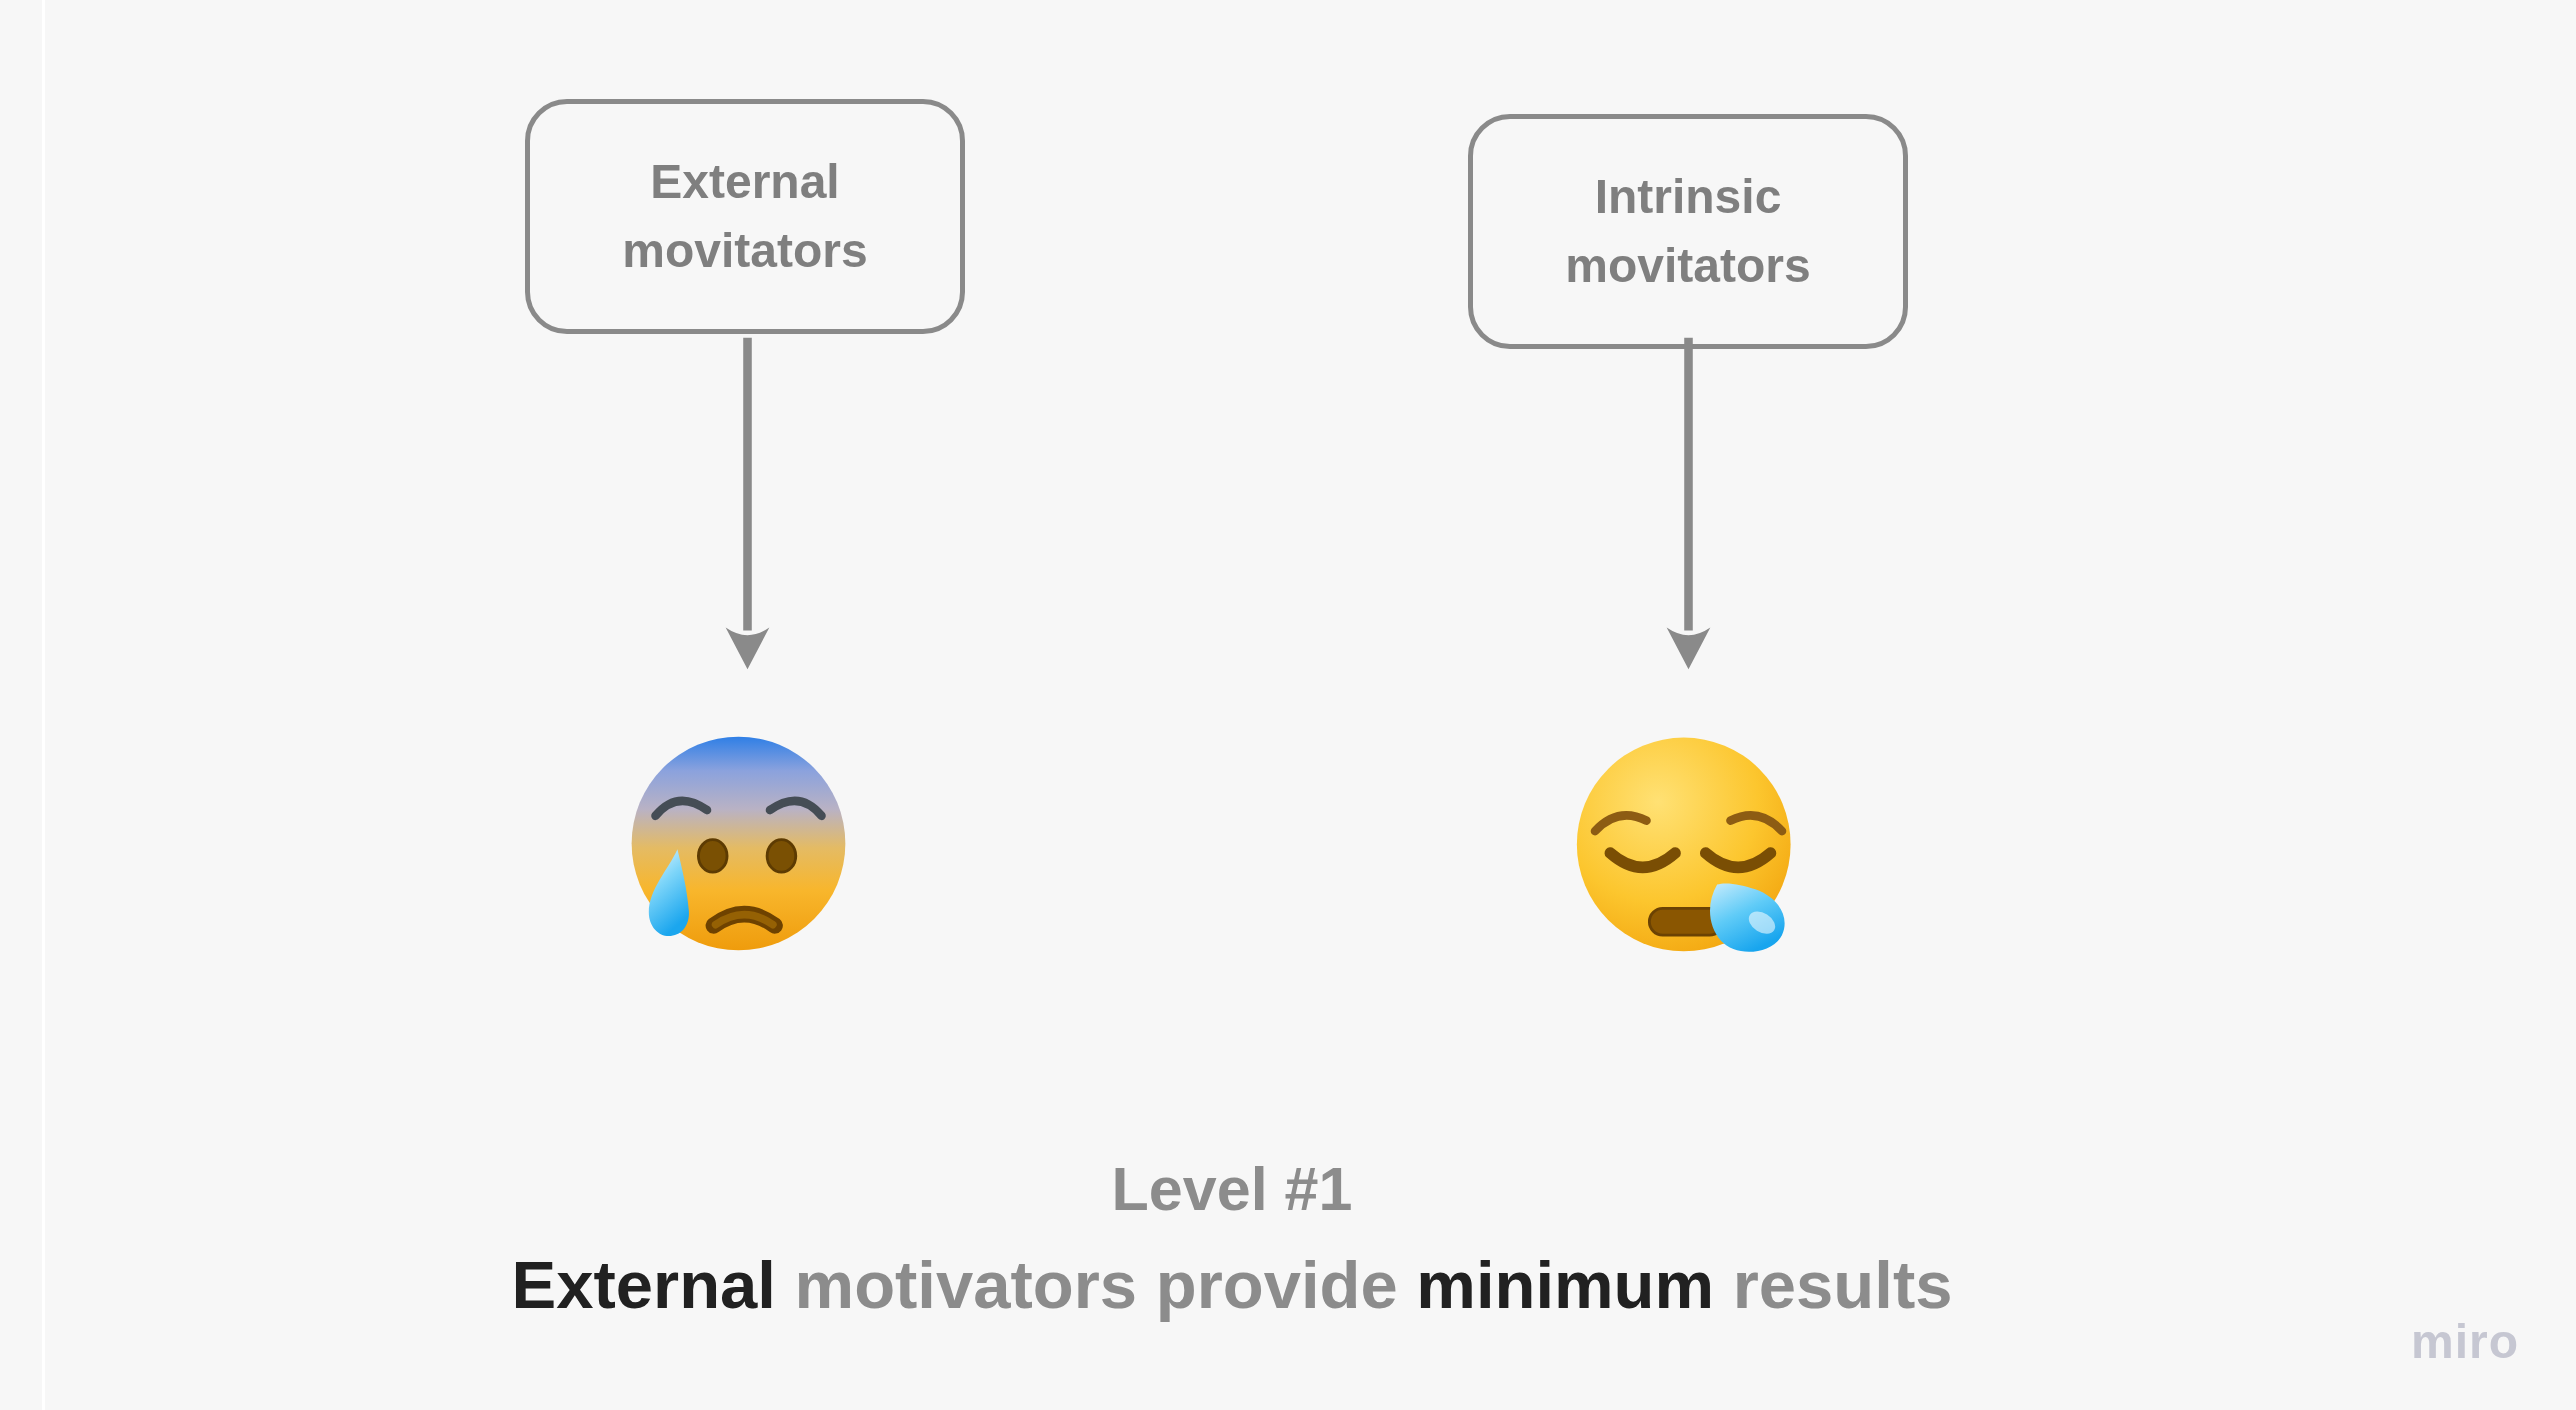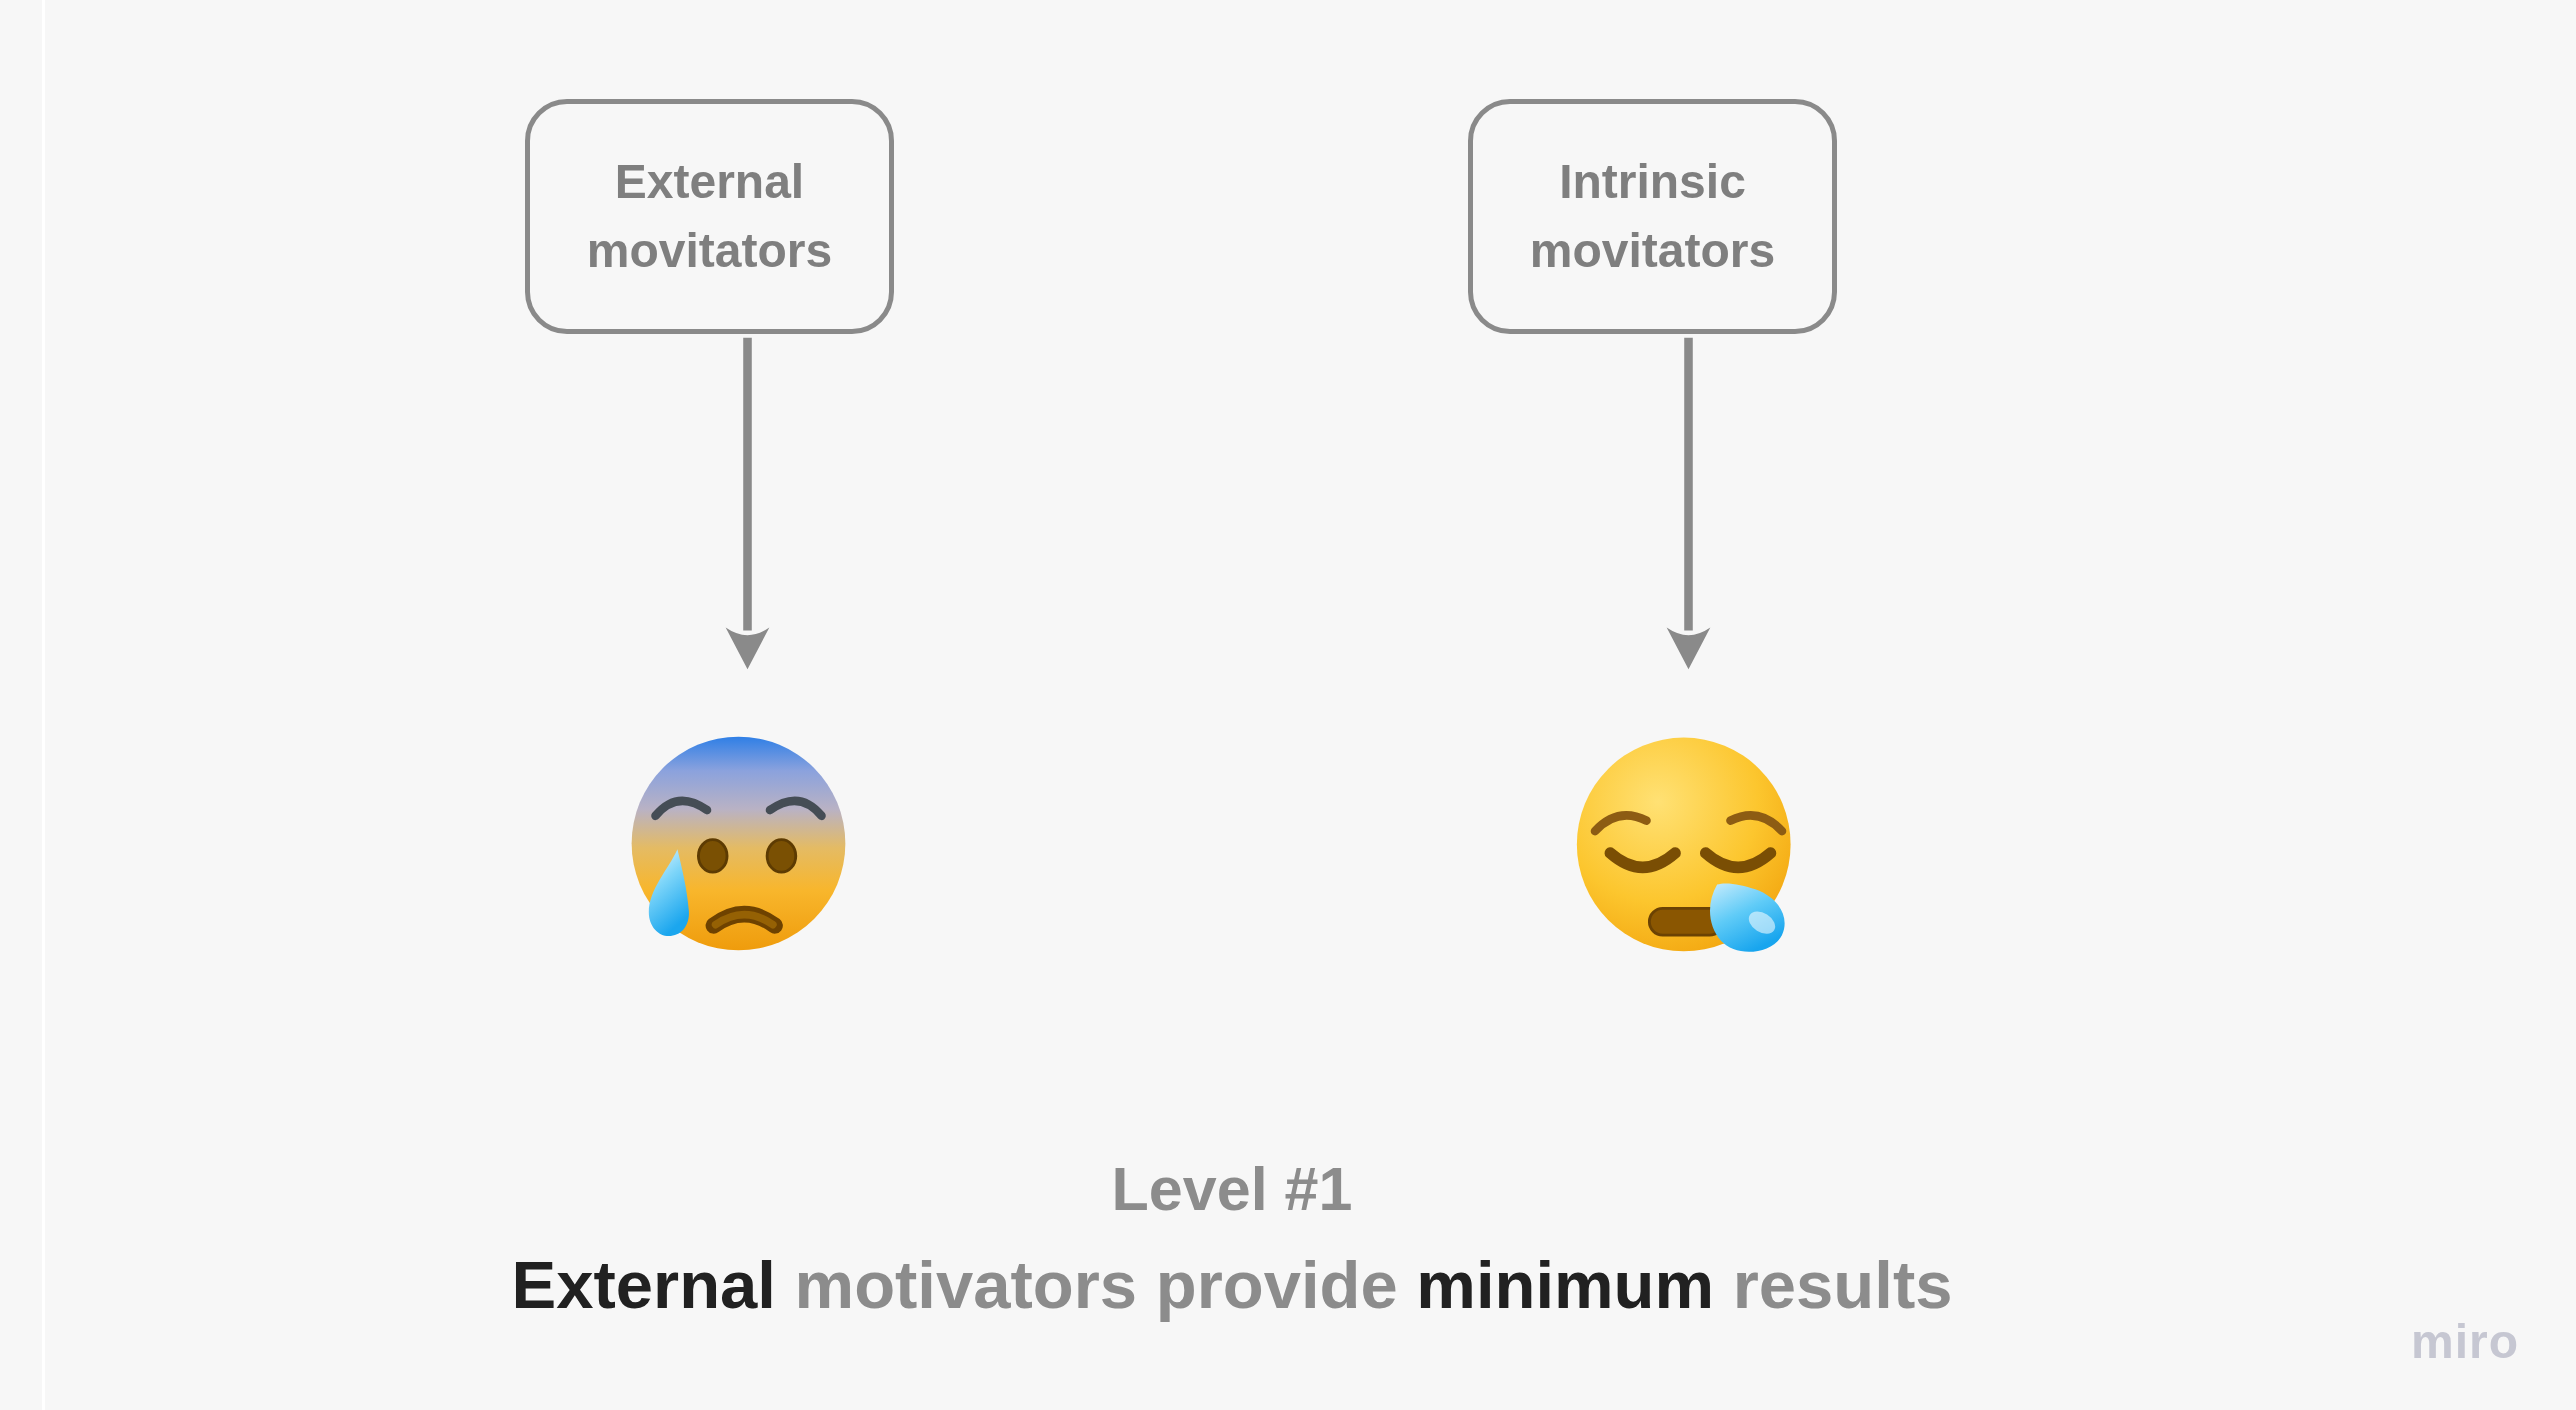--- a/index.html
+++ b/index.html
@@ -23,32 +23,32 @@
     position: absolute;
     left: 42px;
     top: 0;
     width: 2.9px;
     height: 100%;
     background: #ffffff;
   }
   .shape-box {
     position: absolute;
     top: 99px;
-    width: 369px;
+    width: 440px;
     height: 235px;
     box-sizing: border-box;
     border: 5.7px solid #8a8a8a;
     border-radius: 42px;
     background: transparent;
     display: flex;
     align-items: center;
     justify-content: center;
   }
   .shape-box.external { left: 525px; }
-  .shape-box.intrinsic { left: 1468px; }
+  .shape-box.intrinsic { left: 1468px; margin-top: 15px; }
   .shape-label {
     display: block;
     width: 315px;
     font-size: 48px;
     font-weight: 700;
     line-height: 1.42;
     color: #7f7f7f;
     text-align: center;
   }
   .connector {

